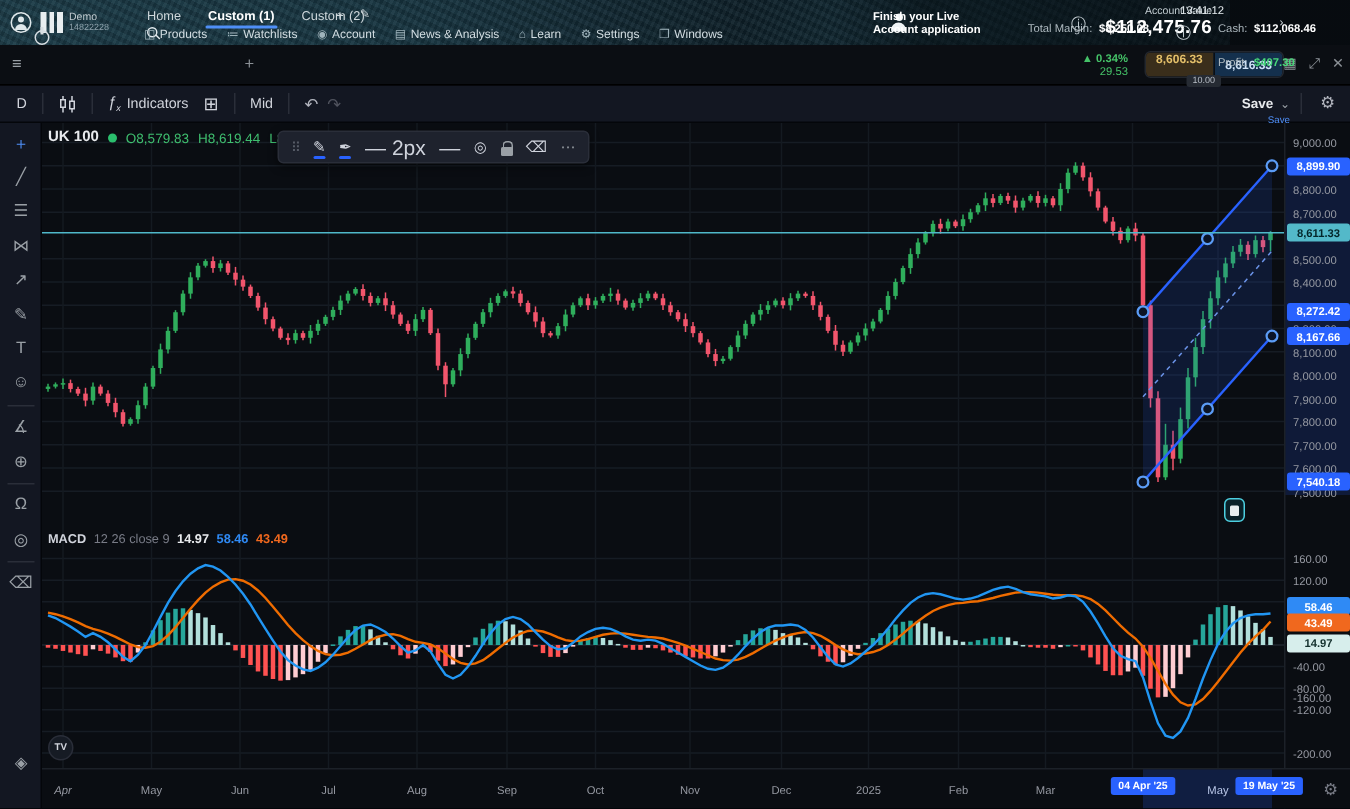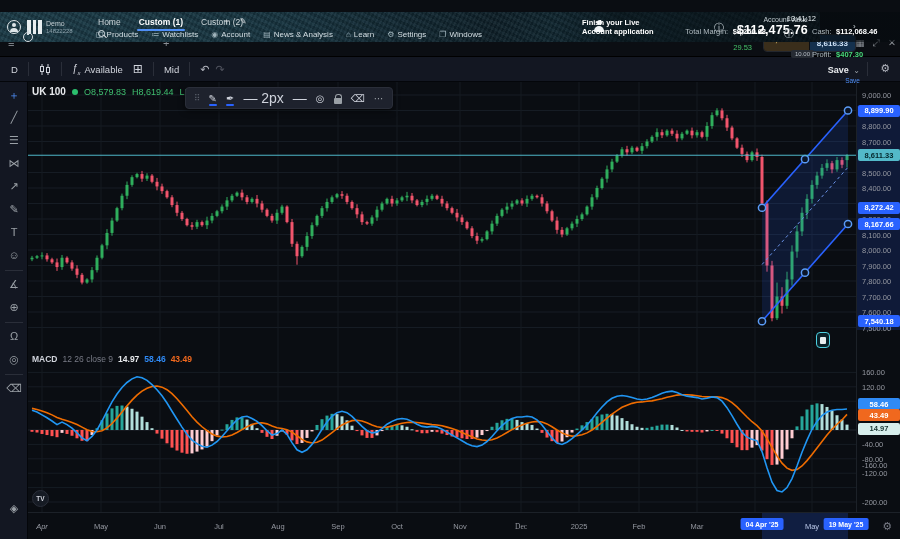--- a/index.html
+++ b/index.html
@@ -2,21 +2,21 @@
 <html><head>
 <meta charset="utf-8">
 <style>
   * { margin:0; padding:0; box-sizing:border-box; }
   html,body { background:#000; }
   body { font-family:"Liberation Sans","DejaVu Sans",sans-serif; }
   .screen { position:relative; width:900px; height:539px; overflow:hidden; background:#0a0d12; color:#b2b5be; }
   .abs { position:absolute; }
 
   
-  .topbar { position:absolute; left:0; top:12px; width:820px; height:30px;
+  .topbar { position:absolute; left:0; top:0; width:820px; height:30px;
     background:
       repeating-linear-gradient(115deg, rgba(255,255,255,.035) 0 2px, rgba(0,0,0,.06) 2px 4px),
       repeating-linear-gradient(25deg, rgba(0,0,0,.12) 0 3px, rgba(255,255,255,.02) 3px 6px),
       linear-gradient(100deg,#1b3b47 0%,#173440 35%,#0e2029 60%,#13303b 80%,#0c1c24 100%);
     z-index:40; }
   .topbar .darkpatch { position:absolute; left:555px; top:0; width:345px; height:30px; background:linear-gradient(90deg,rgba(5,10,14,0) 0%,rgba(5,10,14,.55) 18%,rgba(5,10,14,.6) 100%); }
   .nav1 { position:absolute; left:96px; top:2px; display:flex; gap:14px; font-size:8.5px; color:#cfd8dc; }
   .nav1 .n1 { padding:3px 2px 4px; cursor:pointer; position:relative; }
   .nav1 .n1.active { color:#fff; font-weight:bold; }
   .nav1 .n1.active::after { content:""; position:absolute; left:0; right:0; bottom:0; height:2px; background:#4f8ff7; border-radius:1px; }
@@ -246,21 +246,21 @@
             <line x1="3" y1="1" x2="3" y2="12"></line>
             <rect x="1.5" y="3.5" width="3" height="5" fill="#131722"></rect>
             <line x1="9" y1="1" x2="9" y2="12"></line>
             <rect x="7.5" y="4.5" width="3" height="5" fill="#131722"></rect>
           </g>
         </svg>
     </span>
     <span class="sep"></span>
     <span class="tbtn">
       <span style="font-style:italic;font-size:10px;">ƒ<sub style="font-size:6px">x</sub></span>
-      <span>Available</span>
+      <span>Indicators</span>
     </span>
     <span class="tbtn" style="font-size:12px;margin-left:4px;">⊞</span>
     <span class="sep"></span>
     <span class="tbtn">Mid</span>
     <span class="sep"></span>
     <span class="tbtn undo">↶</span>
     <span class="tbtn redo">↷</span>
 
     <span class="save-wrap">
       <div><span class="s1">Save</span> <span style="color:#9aa0a6;font-size:8px;">⌄</span></div>
@@ -922,21 +922,21 @@
     <div class="time-axis" id="time-axis">
         <div class="tsel" style="left: 762px; width: 86px;"></div>
         <div class="tlabel" style="left: 42px; font-style: italic;">Apr</div>
         <div class="tlabel" style="left: 101px;">May</div>
         <div class="tlabel" style="left: 160px;">Jun</div>
         <div class="tlabel" style="left: 219px;">Jul</div>
         <div class="tlabel" style="left: 278px;">Aug</div>
         <div class="tlabel" style="left: 338px;">Sep</div>
         <div class="tlabel" style="left: 397px;">Oct</div>
         <div class="tlabel" style="left: 460px;">Nov</div>
-        <div class="tlabel" style="left: 521px; font-family: Liberation Serif, serif;">Dec</div>
+        <div class="tlabel" style="left: 521px;">Dec</div>
         <div class="tlabel" style="left: 579px;">2025</div>
         <div class="tlabel" style="left: 639px;">Feb</div>
         <div class="tlabel" style="left: 697px;">Mar</div>
         <div class="tlabel insel" style="left: 812px;">May</div>
         <div class="tbadge" style="left: 762px;">04 Apr '25</div>
         <div class="tbadge" style="left: 846px;">19 May '25</div>
         <div class="ta-gear">⚙</div>
       </div>
 
     <div class="tv-logo">TV</div>

